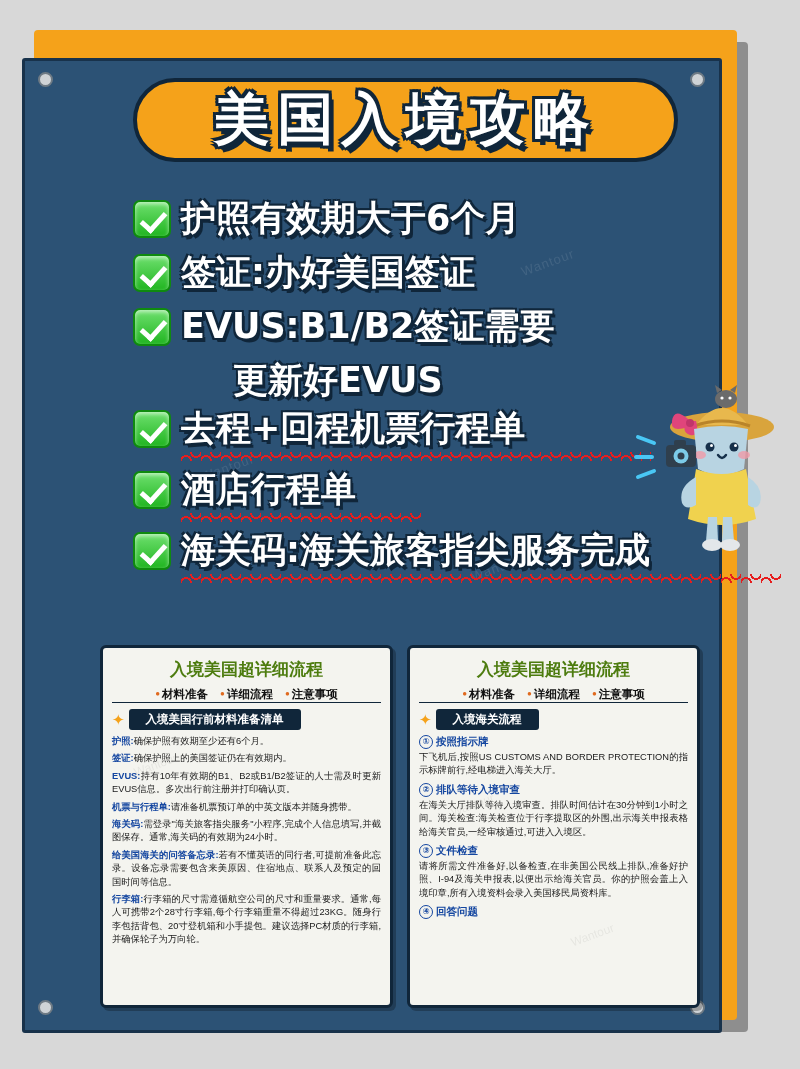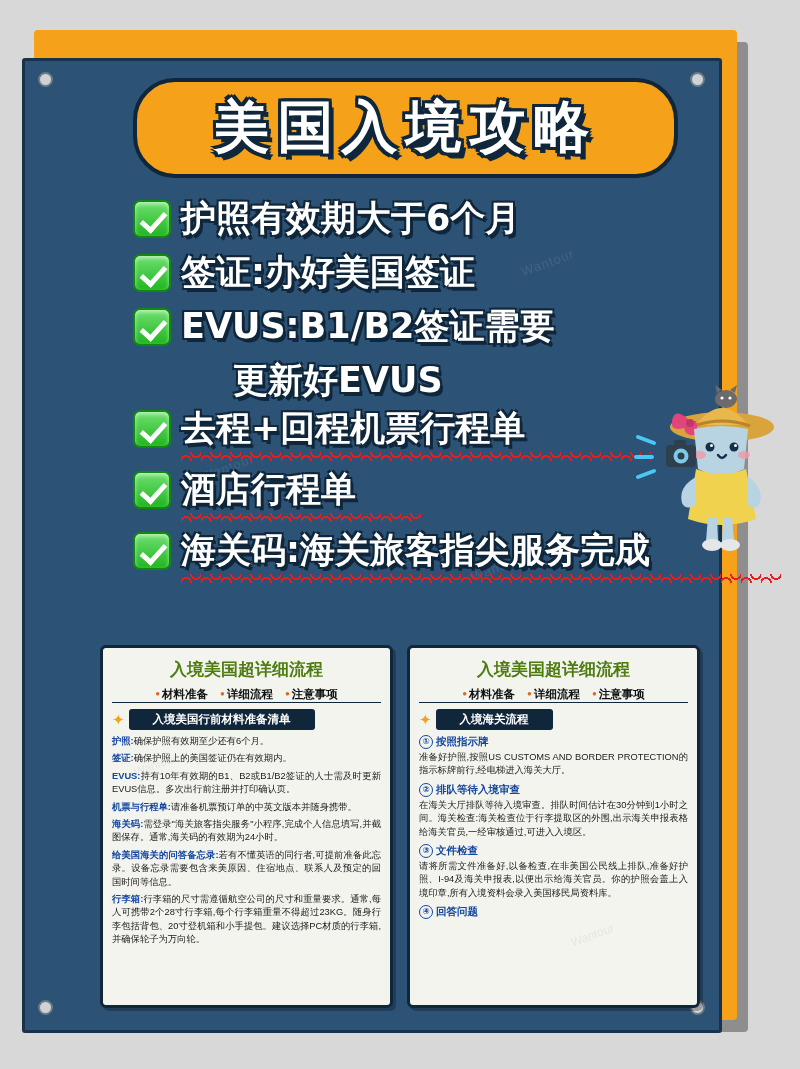--- a/index.html
+++ b/index.html
@@ -29,21 +29,21 @@
     position:absolute;width:15px;height:15px;border-radius:50%;
     background:#cfd3d6;border:2px solid #6e7a84;box-sizing:border-box;
   }
   .rivet.tl{left:38px;top:72px;}
   .rivet.tr{left:690px;top:72px;}
   .rivet.bl{left:38px;top:1000px;}
   .rivet.br{left:690px;top:1000px;}
 
   
   .title-wrap{
-    position:absolute;left:133px;top:78px;width:545px;height:100px;
+    position:absolute;left:133px;top:78px;width:545px;height:84px;
     background:#f5a21a;border:4px solid #10263a;border-radius:42px;
     box-sizing:border-box;
     display:flex;align-items:center;justify-content:center;
   }
   .title-text{
     font-family:"DejaVu Sans","Liberation Sans",sans-serif;
     font-size:56px;font-weight:bold;color:#ffffff;
     letter-spacing:8px;
     text-shadow:
       -3px -3px 0 #10263a, 3px -3px 0 #10263a,
@@ -125,21 +125,21 @@
     font-size:11.5px;color:#111;font-weight:bold;
     border-bottom:1px solid #10263a;margin-bottom:6px;
   }
   .card-tabs span:before{content:"\25CF";color:#e06a1f;font-size:8px;margin-right:2px;vertical-align:2px;}
   .sec-head{
     display:flex;align-items:center;gap:4px;margin:2px 0 5px;
   }
   .star{color:#f5a21a;font-size:15px;line-height:1;}
   .sec-head-label{
     background:#10263a;color:#fff;font-size:11.5px;font-weight:bold;
-    padding:3px 24px;border-radius:3px;white-space:nowrap;
+    padding:3px 17px;border-radius:3px;white-space:nowrap;
   }
   .item{font-size:9.3px;line-height:13.4px;color:#1a1a1a;margin-bottom:4px;text-align:justify;}
   .item b{color:#1446a0;}
   .num{
     display:inline-block;width:12px;height:12px;border:1px solid #1446a0;border-radius:50%;
     color:#1446a0;font-size:8.5px;line-height:11px;text-align:center;margin-right:3px;vertical-align:1px;
   }
   .step-title{color:#1446a0;font-weight:bold;font-size:10.5px;margin-bottom:2px;}
   .step-body{font-size:9.3px;line-height:13.4px;color:#1a1a1a;margin-bottom:5px;text-align:justify;}
   .wm{
@@ -313,21 +313,21 @@
     </div>
     <div class="sec-head">
       <span class="star">✦</span>
       <span class="sec-head-label">入境海关流程</span>
     </div>
 
     <div>
       <div class="step-title">
         <span class="num">①</span><span>按照指示牌</span>
       </div>
-      <div class="step-body">准备好护照,按照US CUSTOMS AND BORDER PROTECTION的指示标牌前行,经电梯进入海关大厅。</div>
+      <div class="step-body">下飞机后,按照US CUSTOMS AND BORDER PROTECTION的指示标牌前行,经电梯进入海关大厅。</div>
     </div>
     <div>
       <div class="step-title">
         <span class="num">②</span><span>排队等待入境审查</span>
       </div>
       <div class="step-body">在海关大厅排队等待入境审查。排队时间估计在30分钟到1小时之间。海关检查:海关检查位于行李提取区的外围,出示海关申报表格给海关官员,一经审核通过,可进入入境区。</div>
     </div>
     <div>
       <div class="step-title">
         <span class="num">③</span><span>文件检查</span>

